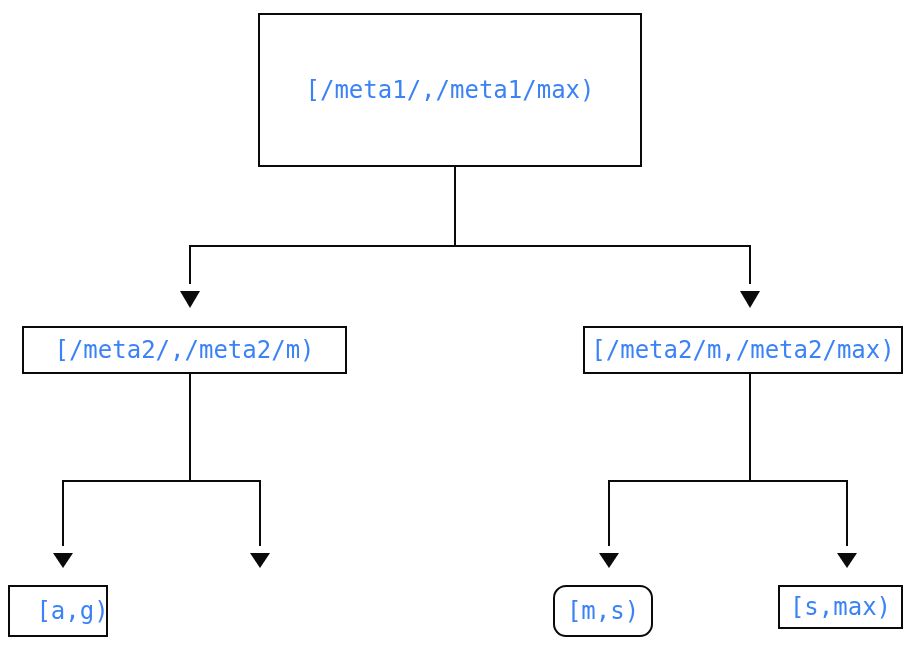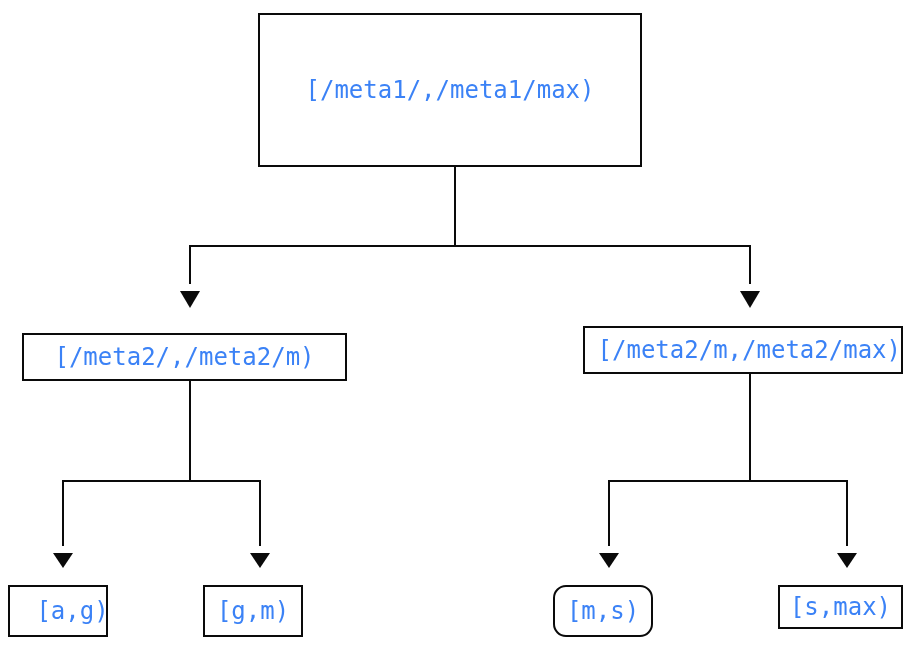--- a/index.html
+++ b/index.html
@@ -40,22 +40,22 @@
     align-items: center;
     justify-content: center;
   }
   .node-label {
     font-size: 24px;
     color: #3b82f6;
     white-space: pre;
     letter-spacing: 0;
   }
   .node-root   { left: 258px; top: 13px;  width: 384px; height: 154px; }
-  .node-left   { left: 22px;  top: 326px; width: 325px; height: 48px; margin-top: 7px; }
-  .node-right  { left: 583px; top: 326px; width: 320px; height: 48px; justify-content: flex-end; }
+  .node-left   { left: 22px;  top: 326px; width: 325px; height: 48px; }
+  .node-right  { left: 583px; top: 326px; width: 320px; height: 48px; }
   .node-ag     { left: 8px;   top: 585px; width: 100px; height: 52px; padding-left: 29px; }
   .node-gm     { left: 203px; top: 585px; width: 100px; height: 52px; }
   .node-ms     { left: 553px; top: 585px; width: 100px; height: 52px; border-radius: 13px; }
   .node-smax   { left: 778px; top: 585px; width: 125px; height: 44px; }
 </style>
 </head>
 <body>
 
 <div class="canvas">
 
@@ -92,23 +92,20 @@
   </div>
 
   <div class="node node-right">
     <span class="node-label">[/meta2/m,/meta2/max)</span>
   </div>
 
   <div class="node node-ag">
     <span class="node-label">[a,g)</span>
   </div>
 
-  <div class="node node-gm">
-    <span class="node-label">[g,m)</span>
-  </div>
 
   <div class="node node-ms">
     <span class="node-label">[m,s)</span>
   </div>
 
   <div class="node node-smax">
     <span class="node-label">[s,max)</span>
   </div>
 
 </div>

